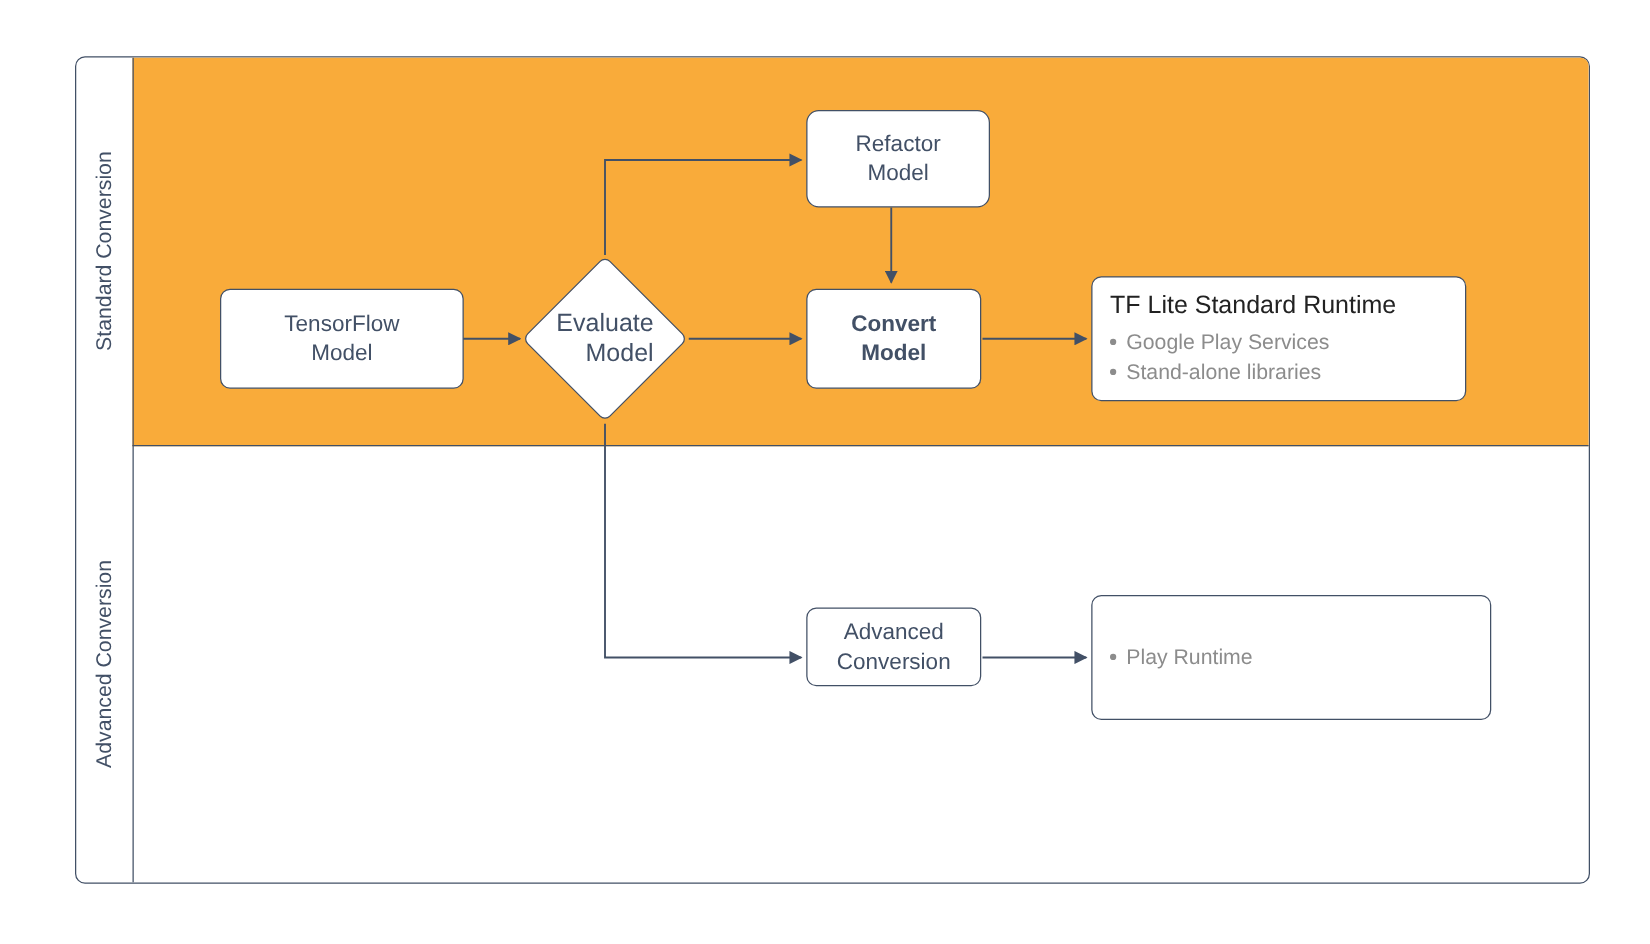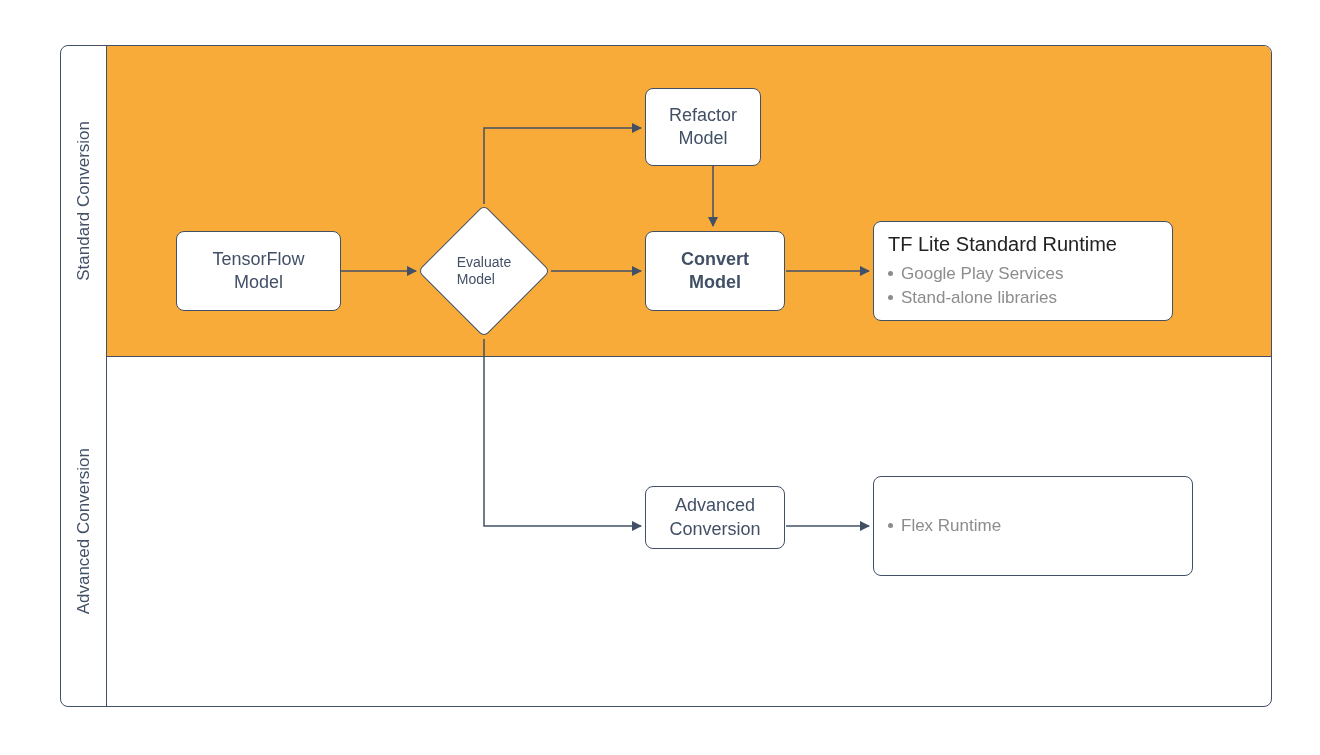--- a/index.html
+++ b/index.html
@@ -110,23 +110,23 @@
     border: 1px solid #425066;
     transform: rotate(45deg);
     border-radius: 6px;
     box-sizing: border-box;
   }
   .diamond-label {
     position: absolute;
     display: flex;
     align-items: center;
     justify-content: center;
-    text-align: left;
+    text-align: right;
     color: #425066;
-    font-size: 14px;
+    font-size: 20px;
     pointer-events: none;
   }
   .diamond-label .line { line-height: 1.2; }
 </style>
 </head>
 <body>
 
 <div class="frame">
 
   <div class="top-region"></div>
@@ -156,34 +156,34 @@
       <line x1="652" y1="120" x2="652" y2="180"></line>
 
       <line x1="725" y1="225" x2="808" y2="225"></line>
 
       <path d="M 423 293 L 423 480 L 580 480"></path>
 
       <line x1="725" y1="480" x2="808" y2="480"></line>
     </g>
   </svg>
 
-  <div class="node center-text" style="left:115px; top:185px; width:165px; height:80px;">
+  <div class="node center-text" style="left:115px; top:185px; width:195px; height:80px;">
     <div class="line">TensorFlow</div>
     <div class="line">Model</div>
   </div>
 
   <div class="diamond" style="left:376px; top:178px; width:94px; height:94px;"></div>
   <div class="diamond-label" style="left:358px; top:160px; width:130px; height:130px;">
     <div>
       <div class="line">Evaluate</div>
       <div class="line">Model</div>
     </div>
   </div>
 
-  <div class="node center-text" style="left:584px; top:42px; width:116px; height:78px;">
+  <div class="node center-text" style="left:584px; top:42px; width:147px; height:78px;border-radius:10px;">
     <div class="line">Refactor</div>
     <div class="line">Model</div>
   </div>
 
   <div class="node center-text" style="left:584px; top:185px; width:140px; height:80px;font-weight:bold;">
     <div class="line">Convert</div>
     <div class="line">Model</div>
   </div>
 
   <div class="node center-text" style="left:584px; top:440px; width:140px; height:63px;">
@@ -199,17 +199,17 @@
     </div>
     <div class="bullet-row">
       <div class="dot"></div>
       <span>Stand-alone libraries</span>
     </div>
   </div>
 
   <div class="node" style="left:812px; top:430px; width:320px; height:100px;">
     <div class="bullet-row">
       <div class="dot"></div>
-      <span>Flex Runtime</span>
+      <span>Play Runtime</span>
     </div>
   </div>
 
 </div>
 
 </body></html>

